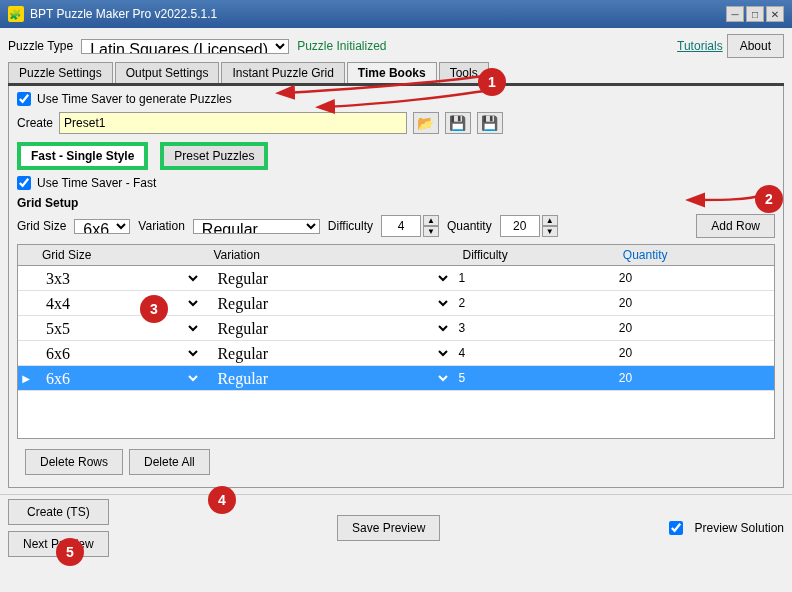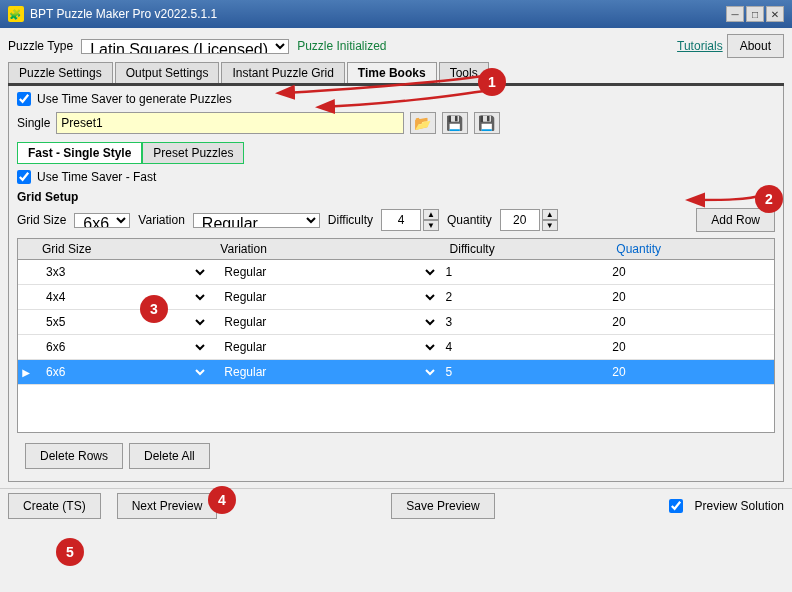--- a/index.html
+++ b/index.html
@@ -154,25 +154,25 @@
       justify-content: center;
       font-size: 14px;
     }
     .sub-tabs {
       display: flex;
       gap: 0;
       margin-bottom: 4px;
     }
     .sub-tab {
       padding: 3px 10px;
-      border: 1px solid #22c55e;
+      border: 4px solid #22c55e;
       background: #e0e0e0;
       cursor: pointer;
       font-size: 12px;
-      margin-right: 0;
+      margin-right: 12px;
     }
     .sub-tab.active {
       background: white;
       font-weight: bold;
     }
     .section-title {
       font-weight: bold;
       margin-bottom: 6px;
     }
     .grid-setup-row {
@@ -242,21 +242,22 @@
     td {
       padding: 2px 4px;
       border-bottom: 1px solid #e0e0e0;
       height: 24px;
     }
     td select {
       width: 100%;
       height: 20px;
       border: none;
       background: transparent;
-      font-size: 12px;
+      font-size: 16px;
+      font-family: Liberation Serif, serif;
     }
     tr.selected td {
       background: #3399ff;
       color: white;
     }
     tr.selected td select {
       background: #3399ff;
       color: white;
     }
     .row-arrow {
@@ -280,21 +281,22 @@
     .footer-bar {
       display: flex;
       align-items: center;
       justify-content: space-between;
       padding: 4px 8px;
       border-top: 1px solid #ccc;
       background: #f0f0f0;
     }
     .footer-left {
       display: flex;
-      gap: 16px;
+      gap: 6px;
+      flex-direction: column;
     }
     .footer-btn {
       height: 26px;
       padding: 0 14px;
       border: 1px solid #999;
       background: #e8e8e8;
       cursor: pointer;
       font-size: 12px;
     }
     .footer-right {
@@ -374,21 +376,21 @@
     </div>
 
     <div class="panel">
 
       <div class="checkbox-row">
         <input type="checkbox" checked="" style="">
         <span>Use Time Saver to generate Puzzles</span>
       </div>
 
       <div class="preset-row">
-        <span>Single</span>
+        <span>Create</span>
         <input class="preset-input" type="text" value="Preset1" style="">
         <button class="icon-btn" title="Open">📂</button>
         <button class="icon-btn" title="Save">💾</button>
         <button class="icon-btn" title="Save As">💾</button>
       </div>
 
       <div class="sub-tabs">
         <div class="sub-tab active">Fast - Single Style</div>
         <div class="sub-tab">Preset Puzzles</div>
       </div>

